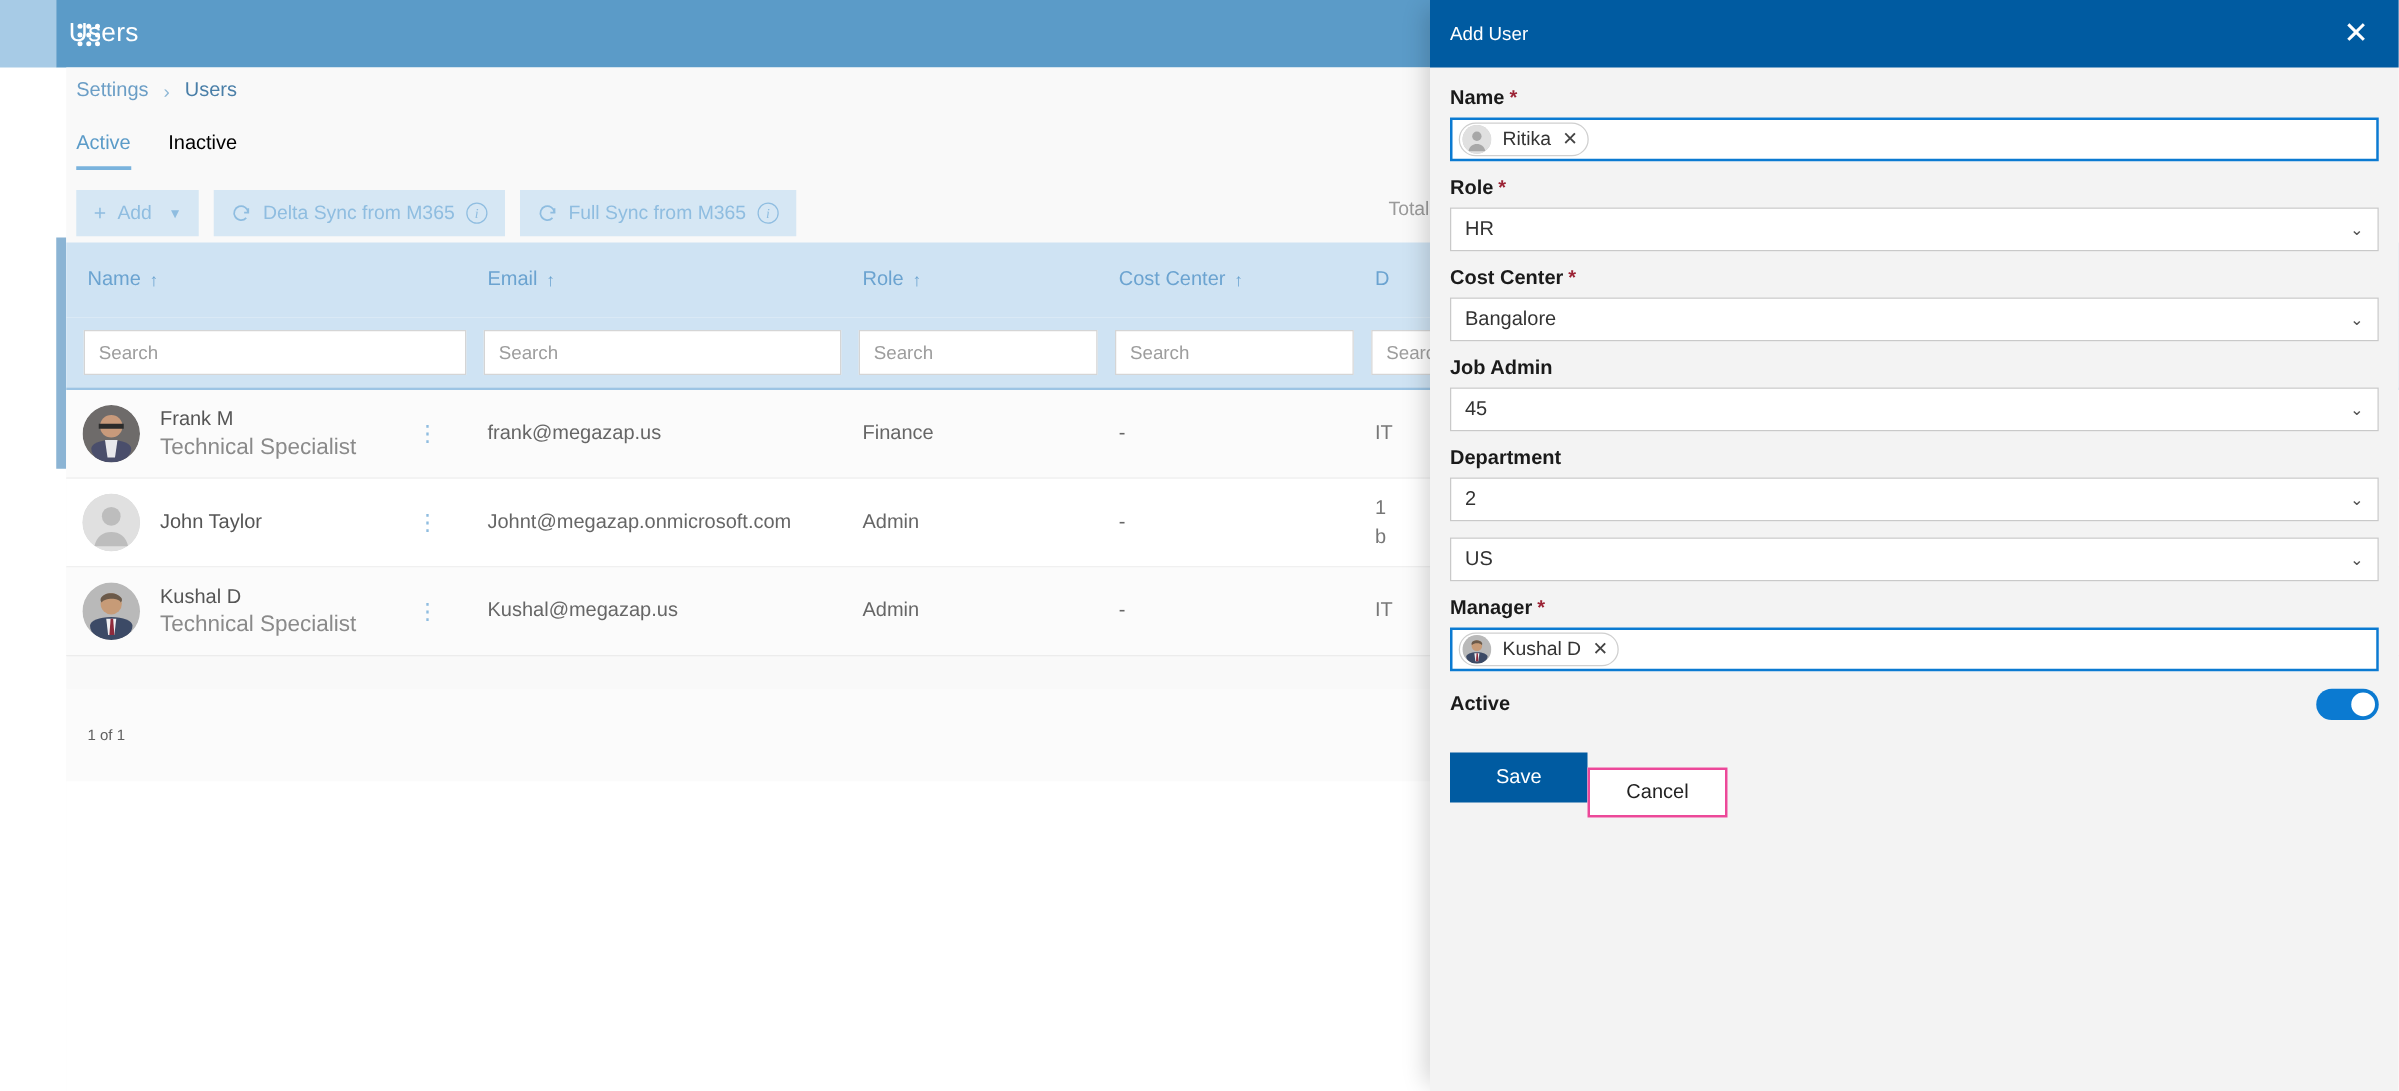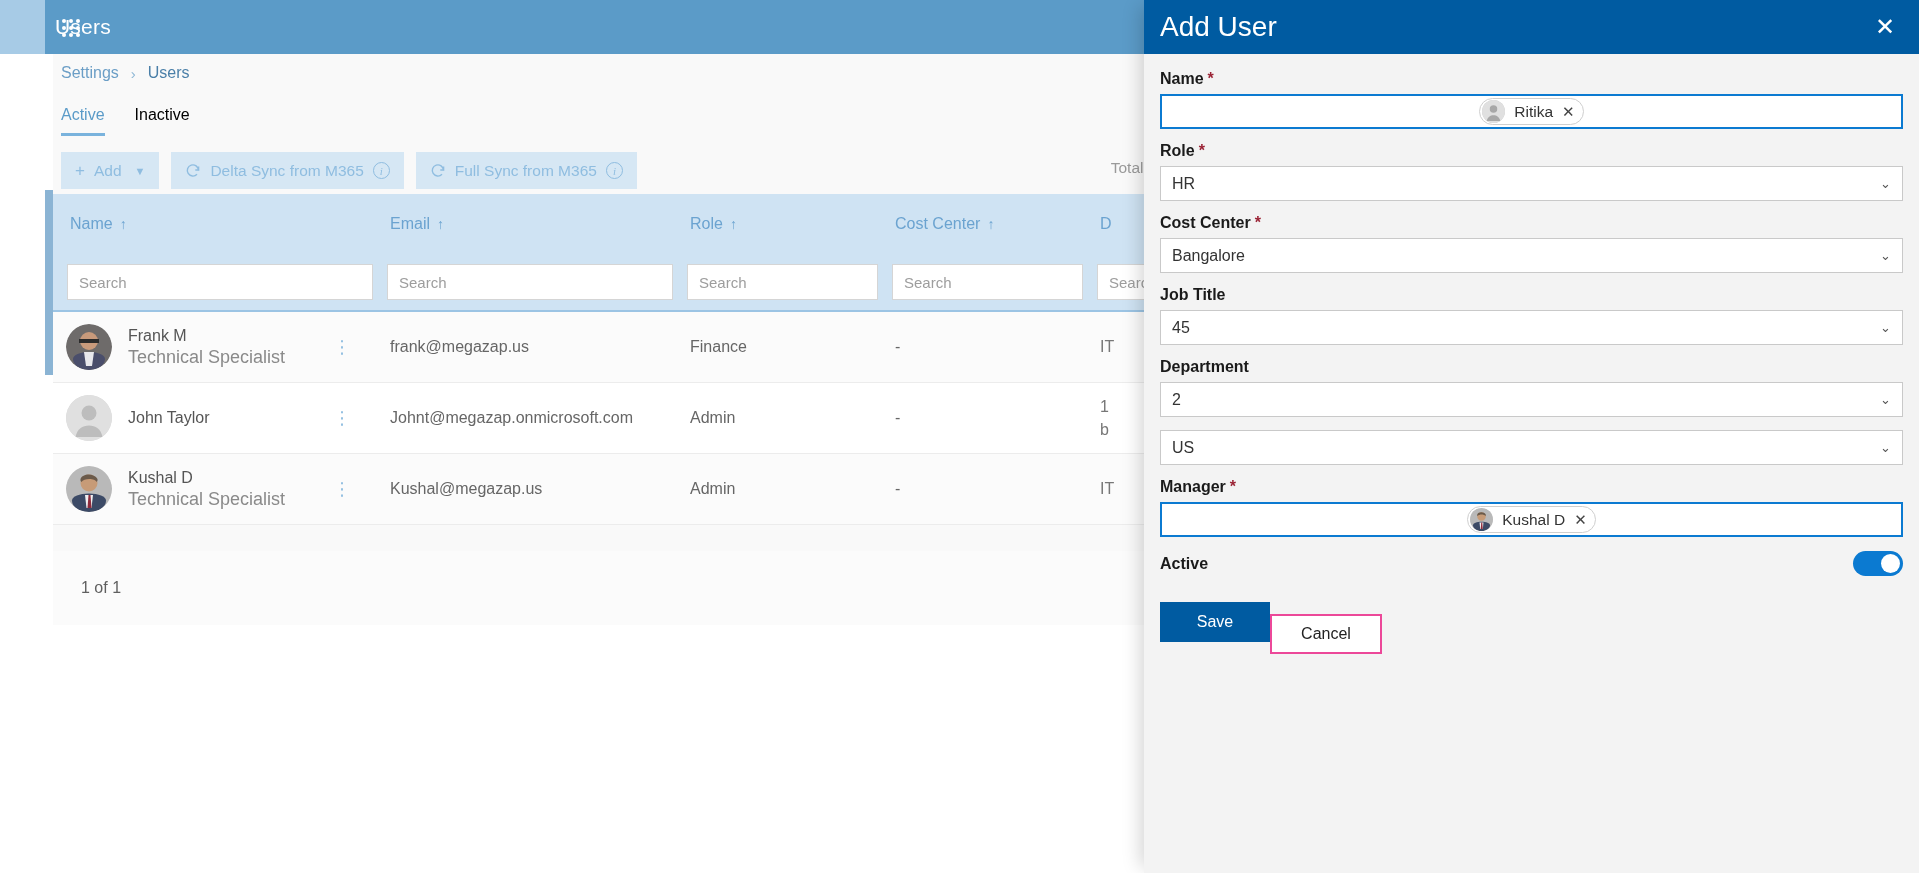--- a/index.html
+++ b/index.html
@@ -120,57 +120,57 @@
     color:#8fbde0; font-size:18px; letter-spacing:0; line-height:1;
     width:16px; text-align:center; cursor:pointer; user-select:none;
   }
   .txt { font-size:16px; color:#666; }
   .muted { font-size:16px; color:#777; }
 
   .pager {
     position:absolute; left:0; top:497px; width:1866px; height:74px;
     background:#fbfbfb; display:flex; align-items:center;
   }
-  .pager .p { margin-left:28px; font-size:16px; color:#5f5f5f; }
+  .pager .p { margin-left:17px; font-size:12px; color:#5f5f5f; }
   .below-white {
     position:absolute; left:0; top:571px; width:1866px; height:248px; background:#fff;
   }
 
   
   .panel {
     position:absolute; right:0; top:0; width:775px; height:873px;
     background:#f3f3f3;
     box-shadow:-9px 0 18px -6px rgba(0,0,0,.18);
   }
   .panel-head {
     height:54px; background:#005ba1; display:flex; align-items:center;
     justify-content:space-between; padding:0 18px 0 16px;
   }
-  .panel-title { color:#fff; font-size:28px; }
+  .panel-title { color:#fff; font-size:15px; }
   .panel-close {
     color:#fff; font-size:24px; line-height:1; cursor:pointer; font-weight:300;
     padding:2px 6px;
   }
   .panel-body { padding:16px 16px 0 16px; }
   .field { margin-bottom:13px; }
   .flabel {
     font-size:16px; color:#1a1a1a; font-weight:bold; margin-bottom:6px;
     display:flex; align-items:center; gap:4px;
   }
   .req { color:#9b2335; font-size:16px; }
   .fselect {
     height:35px; background:#fff; border:1px solid #c9c9c9;
     display:flex; align-items:center; justify-content:space-between;
     padding:0 11px; font-size:16px; color:#333; cursor:pointer;
   }
   .fselect .cv { color:#333; }
   .fselect .dd { color:#555; font-size:13px; }
   .token-box {
     height:35px; background:#fff; border:2px solid #0b7ad1;
-    display:flex; align-items:center; padding:0 5px;justify-content:center;
+    display:flex; align-items:center; padding:0 5px;
   }
   .token {
     display:flex; align-items:center; gap:9px; height:27px;
     border:1px solid #cfcfcf; border-radius:14px; background:#fff;
     padding:0 8px 0 2px;
   }
   .token .tav {
     width:23px; height:23px; border-radius:50%; overflow:hidden; background:#cfcfcf;
     flex:0 0 auto;
   }
@@ -433,21 +433,21 @@
           <span class="req">*</span>
         </div>
         <div class="fselect">
           <span class="cv">Bangalore</span>
           <span class="dd">⌄</span>
         </div>
       </div>
 
       <div class="field">
         <div class="flabel">
-          <span>Job Title</span>
+          <span>Job Admin</span>
         </div>
         <div class="fselect">
           <span class="cv">45</span>
           <span class="dd">⌄</span>
         </div>
       </div>
 
       <div class="field">
         <div class="flabel">
           <span>Department</span>

